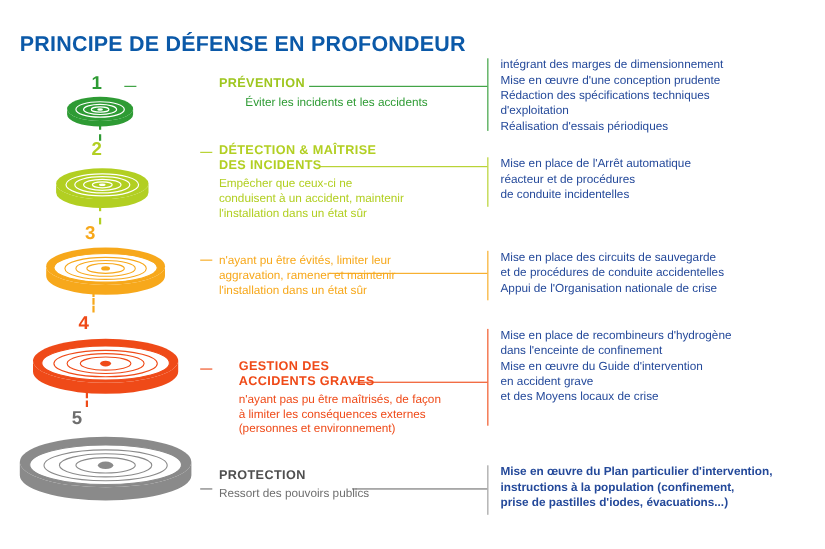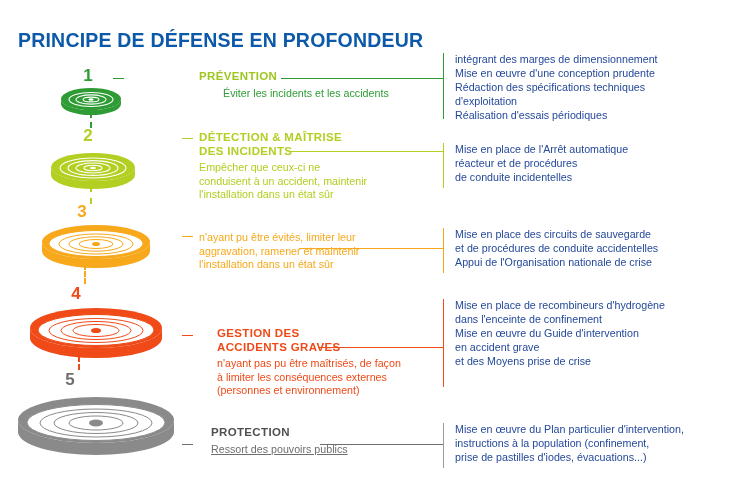--- a/index.html
+++ b/index.html
@@ -174,31 +174,31 @@
 à limiter les conséquences externes
 (personnes et environnement)</div>
   </div>
   <div class="rule" style="left:318px;top:339px;width:125px;border-color:#ef4a18;"></div>
   <div class="vbar" style="left:443px;top:291px;height:88px;border-color:#ef4a18;"></div>
   <div class="right" style="top:291px;">
     <div>Mise en place de recombineurs d'hydrogène</div>
     <div>dans l'enceinte de confinement</div>
     <div>Mise en œuvre du Guide d'intervention</div>
     <div>en accident grave</div>
-    <div>et des Moyens prise de crise</div>
+    <div>et des Moyens locaux de crise</div>
   </div>
 
   <div class="stub" style="left:182px;top:436px;border-color:#6e6e6e;"></div>
-  <div class="mid" style="left:199px;top:418px;width:235px;margin-left:12px;">
+  <div class="mid" style="left:199px;top:418px;width:235px;">
     <div class="head" style="color:#4f4f4f;">
       <span class="hl">PROTECTION</span><br>
     </div>
-    <div class="body" style="color:#6e6e6e;text-decoration:underline;">Ressort des pouvoirs publics</div>
+    <div class="body" style="color:#6e6e6e;">Ressort des pouvoirs publics</div>
   </div>
   <div class="rule" style="left:320px;top:436px;width:123px;border-color:#6e6e6e;"></div>
   <div class="vbar" style="left:443px;top:415px;height:45px;border-color:#9a9a9a;"></div>
-  <div class="right" style="top:415px;">
+  <div class="right" style="top:415px;font-weight:bold;">
     <div>Mise en œuvre du Plan particulier d'intervention,</div>
     <div>instructions à la population (confinement,</div>
     <div>prise de pastilles d'iodes, évacuations...)</div>
   </div>
 
 </div>
 
 </body></html>

